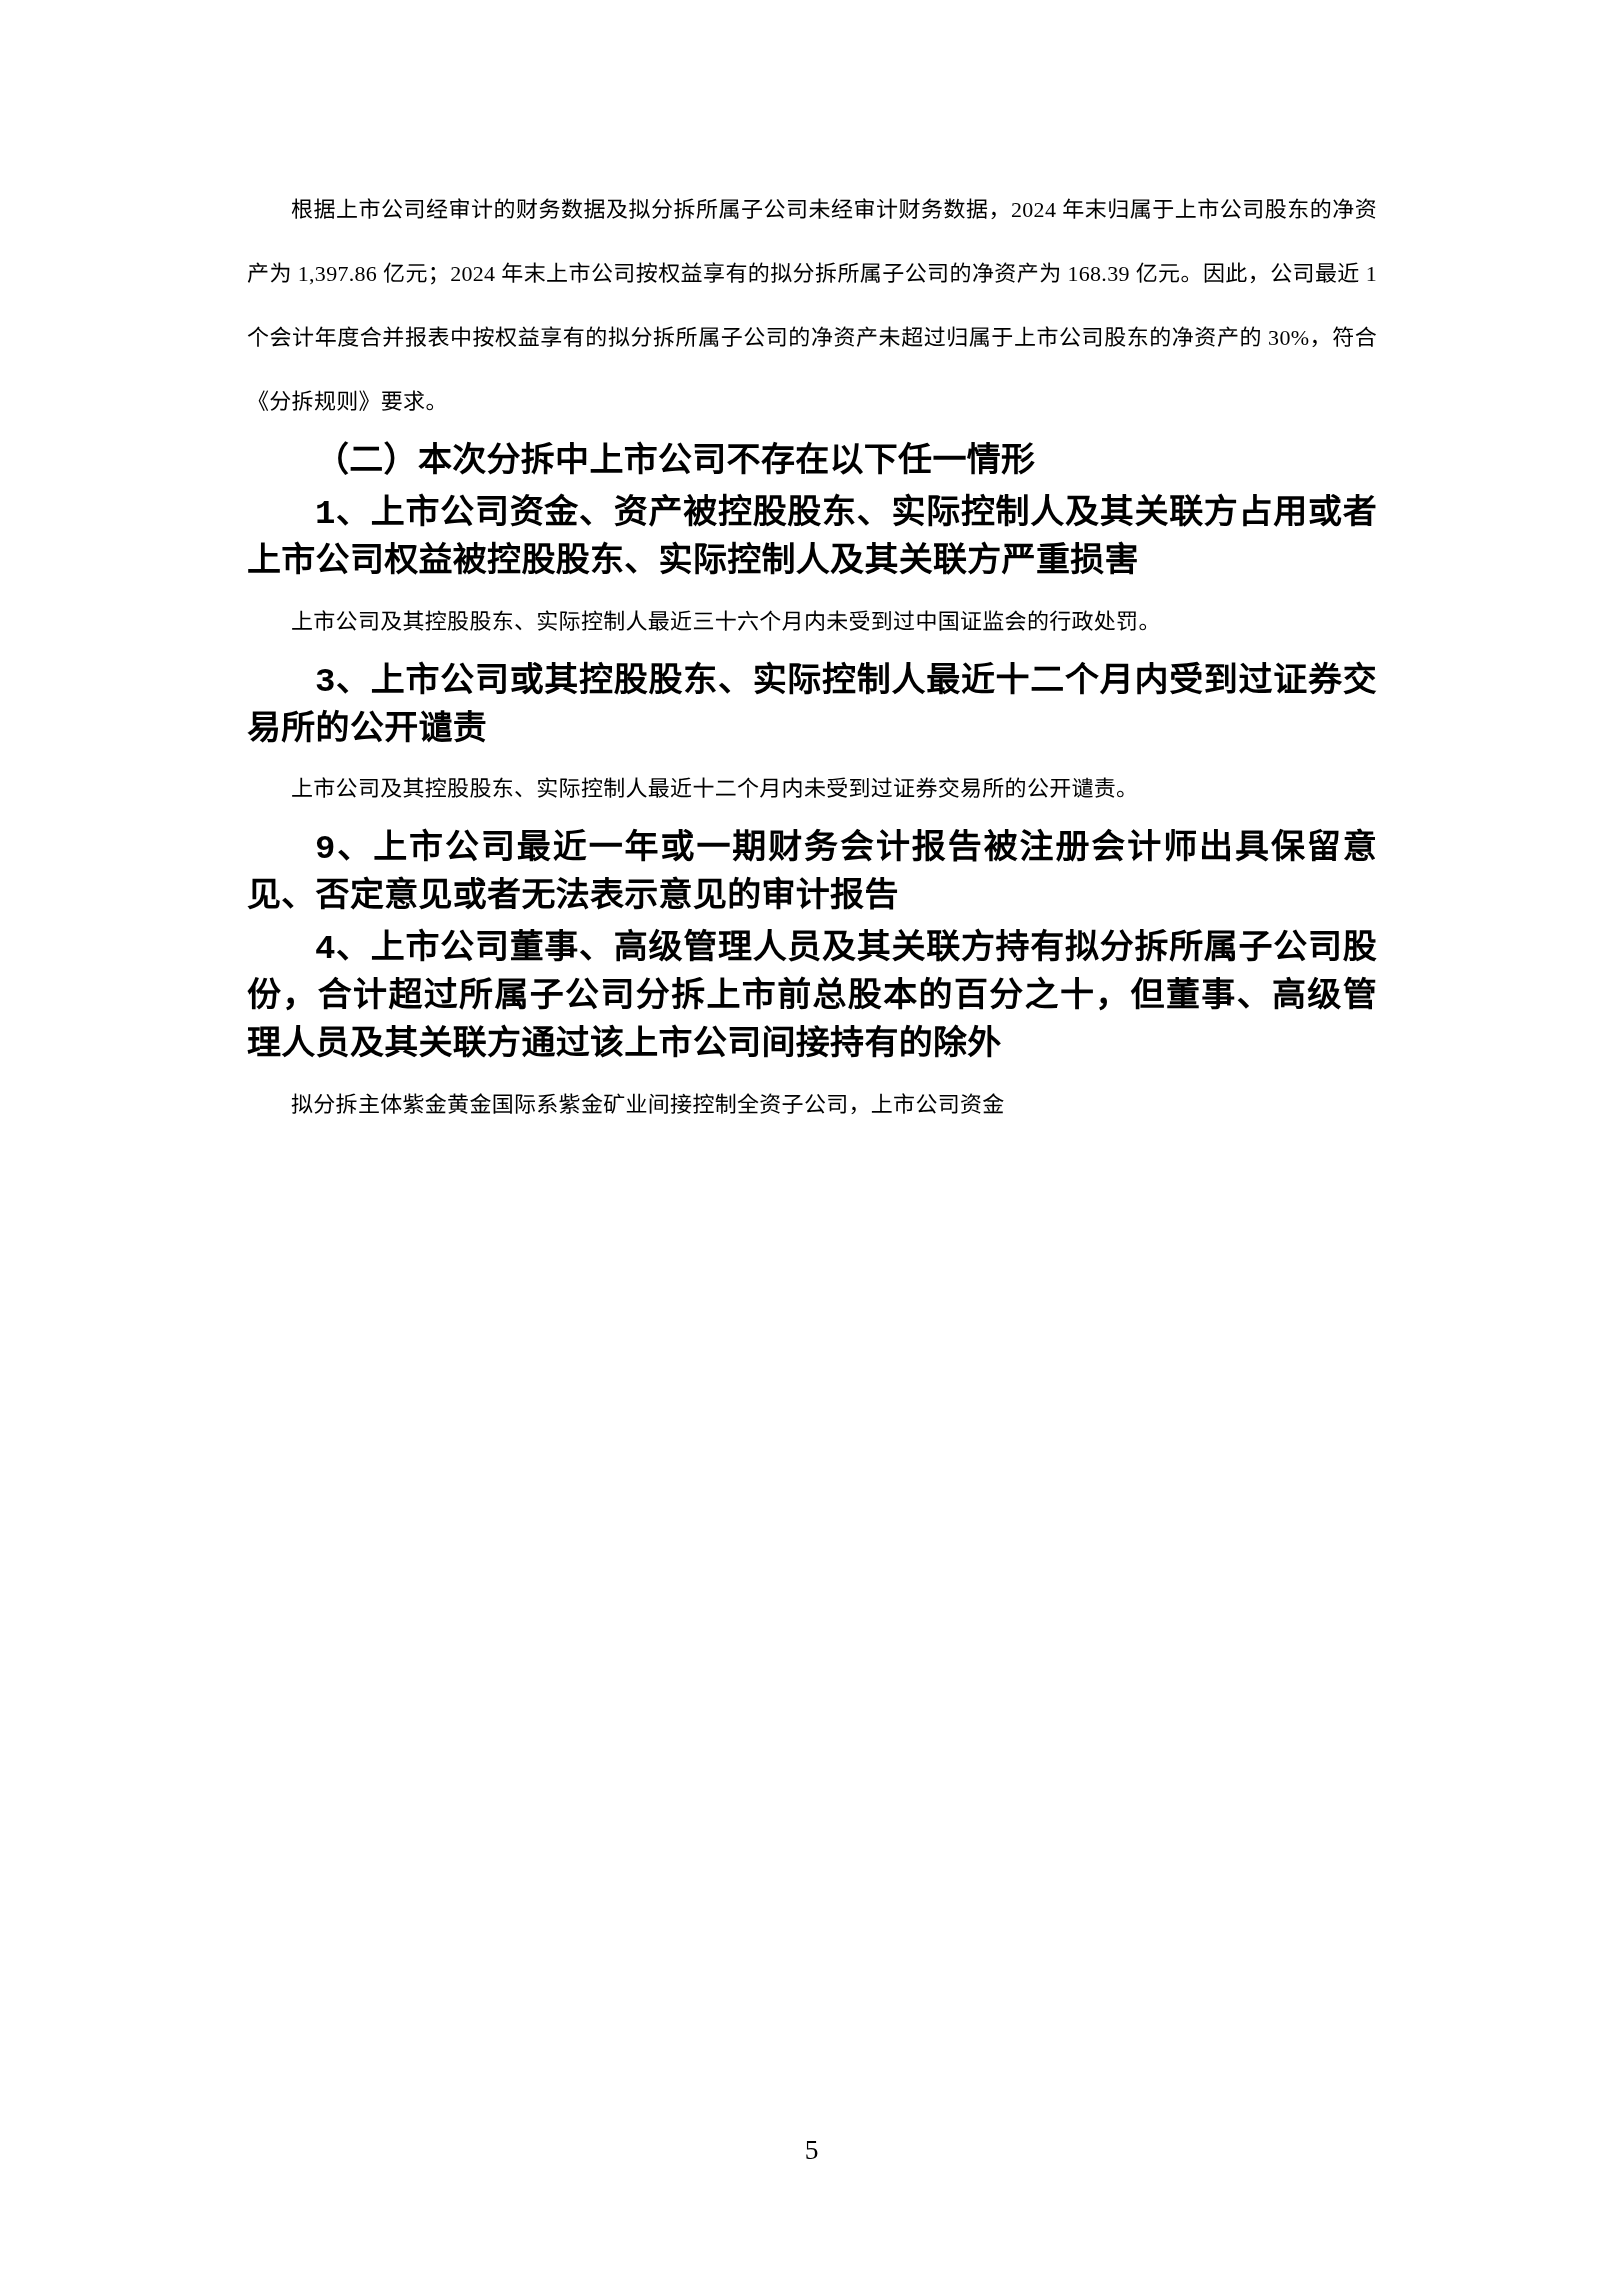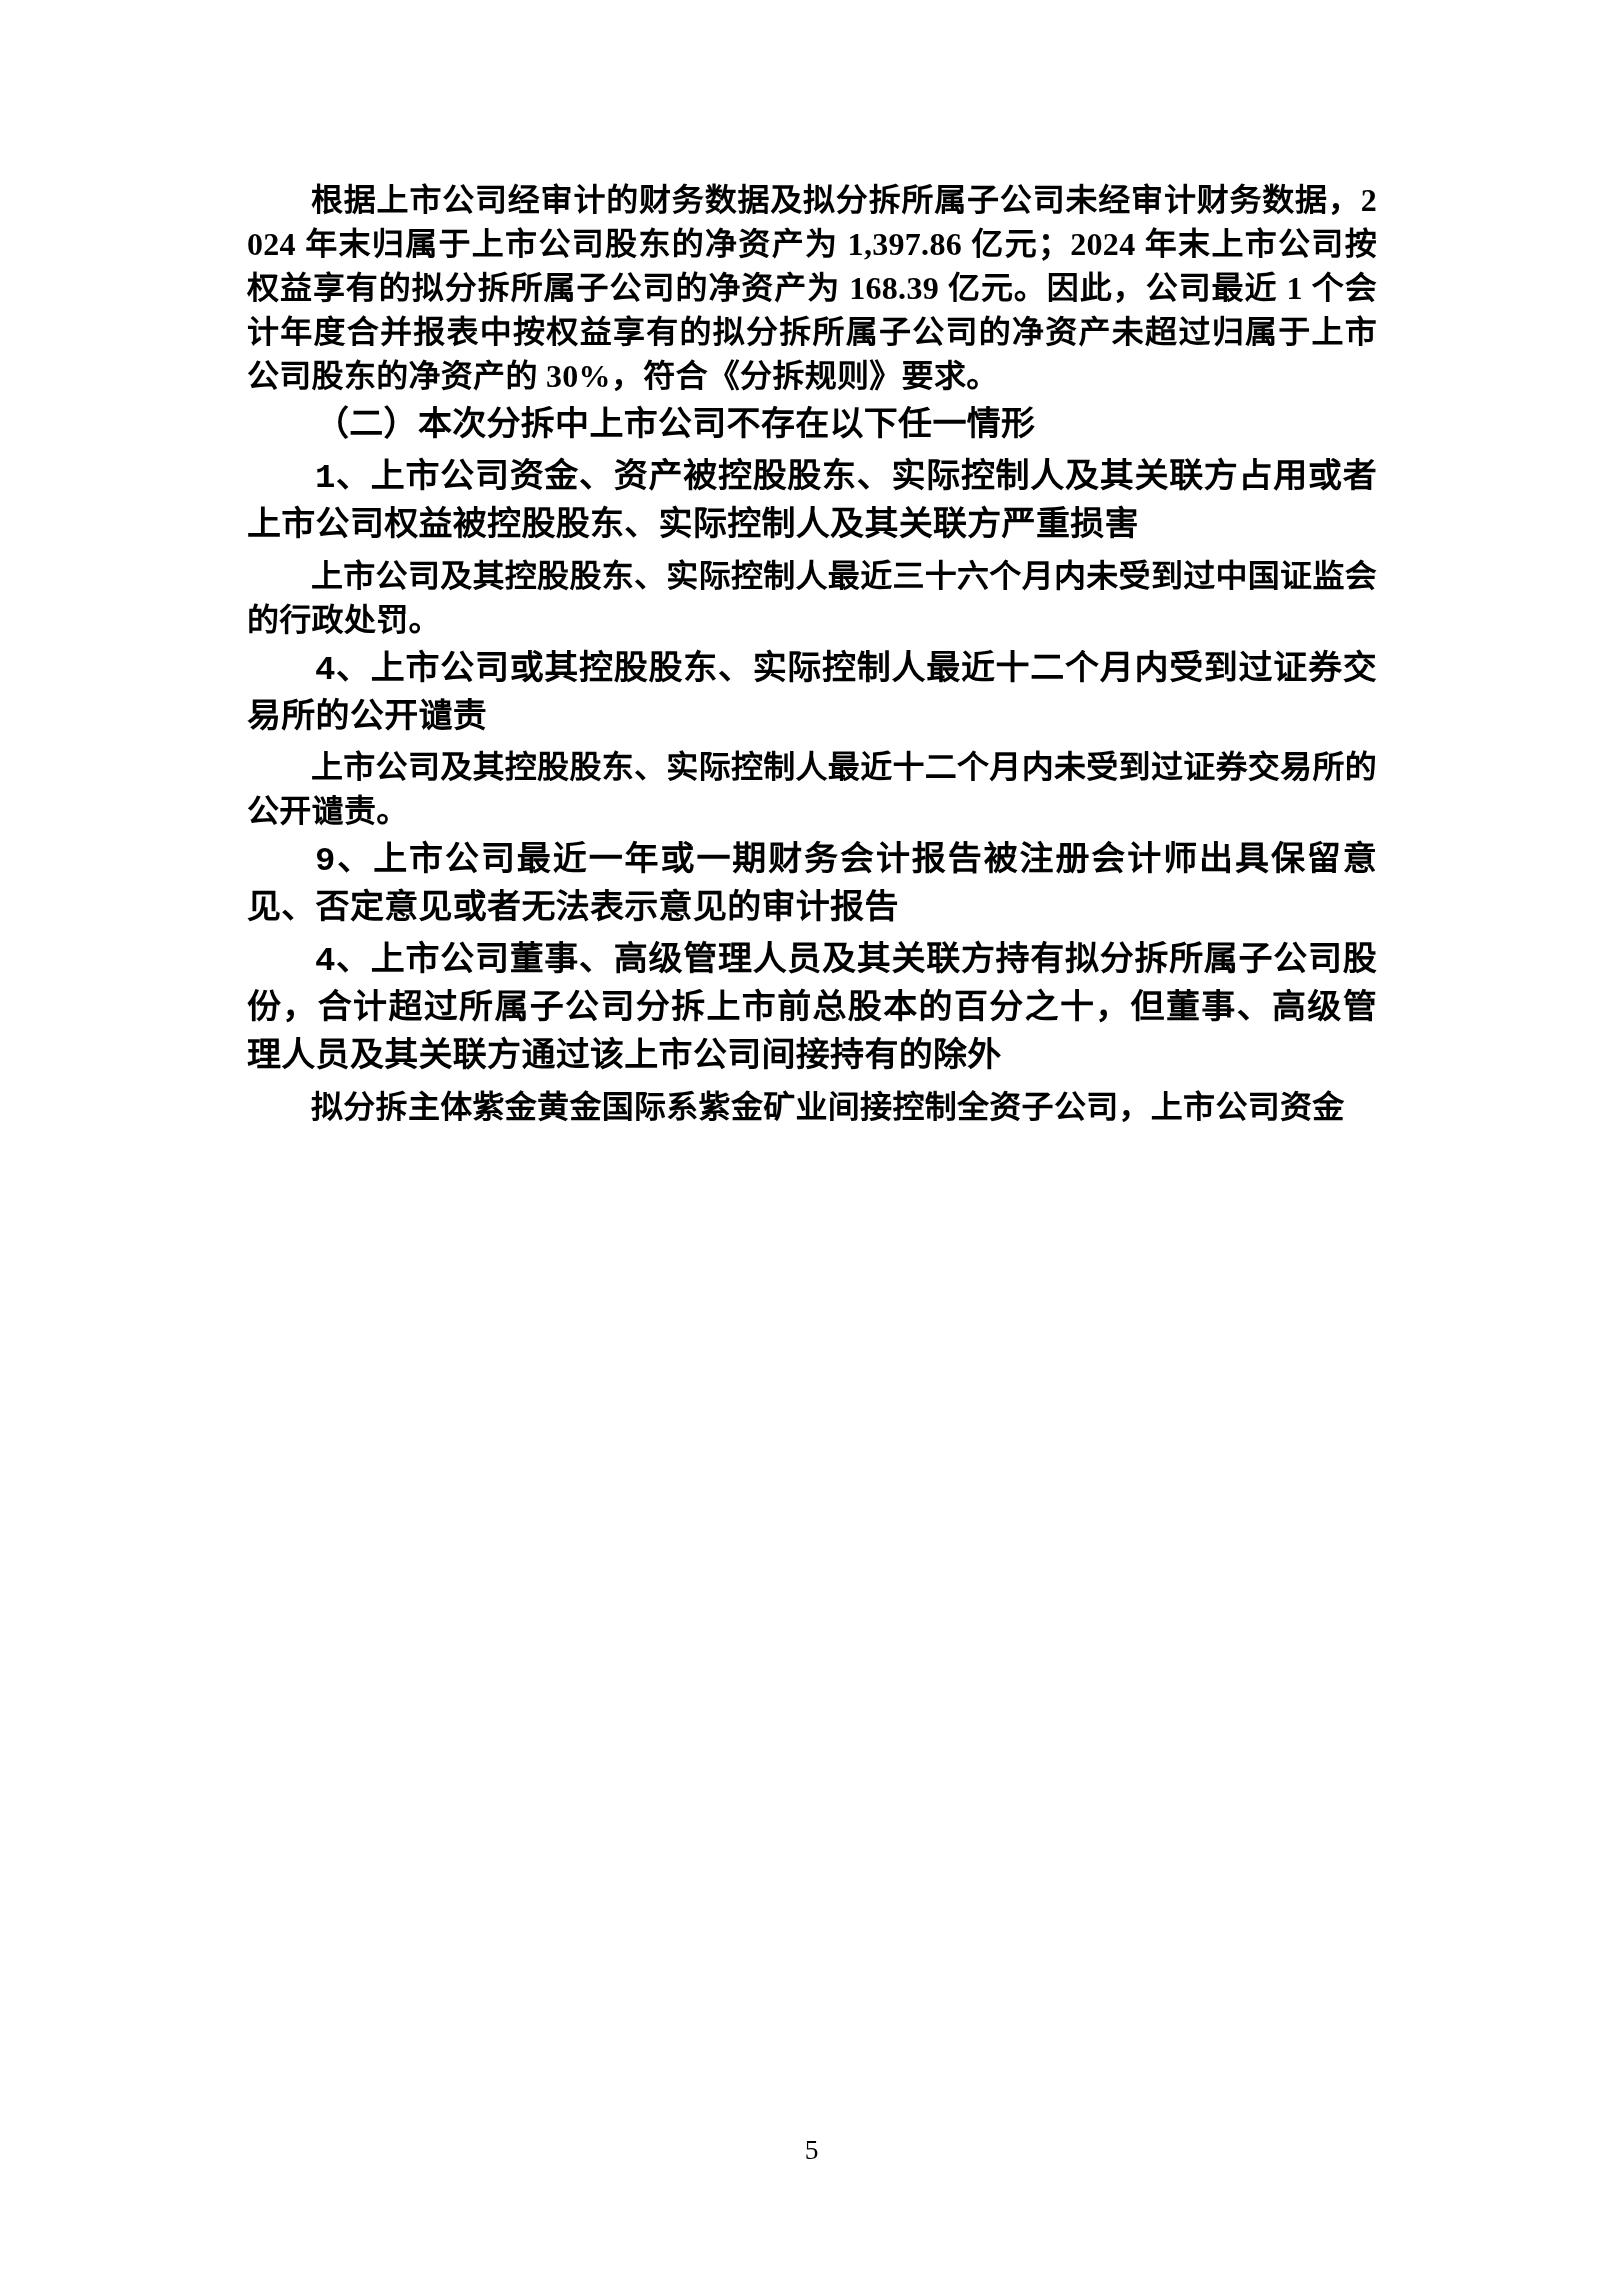--- a/index.html
+++ b/index.html
@@ -18,27 +18,27 @@
     color: #000000;
     -webkit-font-smoothing: antialiased;
   }
   .content {
     position: absolute;
     left: 247px;
     top: 178px;
     width: 1130px;
   }
   .para {
-    font-size: 32px;
-    line-height: 44px;
+    font-size: 22px;
+    line-height: 64px;
     text-align: justify;
     text-justify: inter-ideograph;
     text-indent: 2em;
     margin: 0 0 3.9px 0;
-    font-weight: bold;
+    font-weight: normal;
     letter-spacing: 0.3px;
     word-break: break-all;
   }
   .heading {
     font-size: 34px;
     line-height: 48px;
     text-align: justify;
     text-justify: inter-ideograph;
     text-indent: 2em;
     margin: 0 0 3.9px 0;
@@ -62,21 +62,21 @@
 </head>
 <body>
 
 <div class="page">
 
   <div class="content">
       <p class="para">根据上市公司经审计的财务数据及拟分拆所属子公司未经审计财务数据，2024 年末归属于上市公司股东的净资产为 1,397.86 亿元；2024 年末上市公司按权益享有的拟分拆所属子公司的净资产为 168.39 亿元。因此，公司最近 1 个会计年度合并报表中按权益享有的拟分拆所属子公司的净资产未超过归属于上市公司股东的净资产的 30%，符合《分拆规则》要求。</p>
       <p class="heading">（二）本次分拆中上市公司不存在以下任一情形</p>
       <p class="heading">1、上市公司资金、资产被控股股东、实际控制人及其关联方占用或者上市公司权益被控股股东、实际控制人及其关联方严重损害</p>
       <p class="para">上市公司及其控股股东、实际控制人最近三十六个月内未受到过中国证监会的行政处罚。</p>
-      <p class="heading">4、上市公司或其控股股东、实际控制人最近十二个月内受到过证券交易所的公开谴责</p>
+      <p class="heading">3、上市公司或其控股股东、实际控制人最近十二个月内受到过证券交易所的公开谴责</p>
       <p class="para">上市公司及其控股股东、实际控制人最近十二个月内未受到过证券交易所的公开谴责。</p>
       <p class="heading">9、上市公司最近一年或一期财务会计报告被注册会计师出具保留意见、否定意见或者无法表示意见的审计报告</p>
       <p class="heading">4、上市公司董事、高级管理人员及其关联方持有拟分拆所属子公司股份，合计超过所属子公司分拆上市前总股本的百分之十，但董事、高级管理人员及其关联方通过该上市公司间接持有的除外</p>
       <p class="para">拟分拆主体紫金黄金国际系紫金矿业间接控制全资子公司，上市公司资金</p>
     </div>
 
   <div class="footer">5</div>
 
 </div>
 

